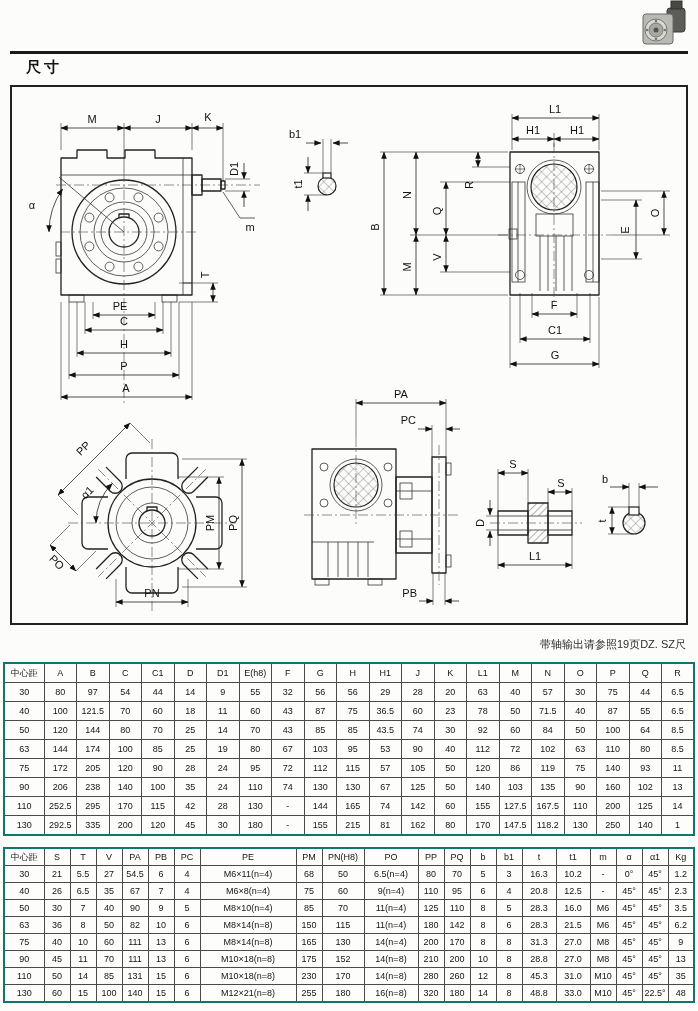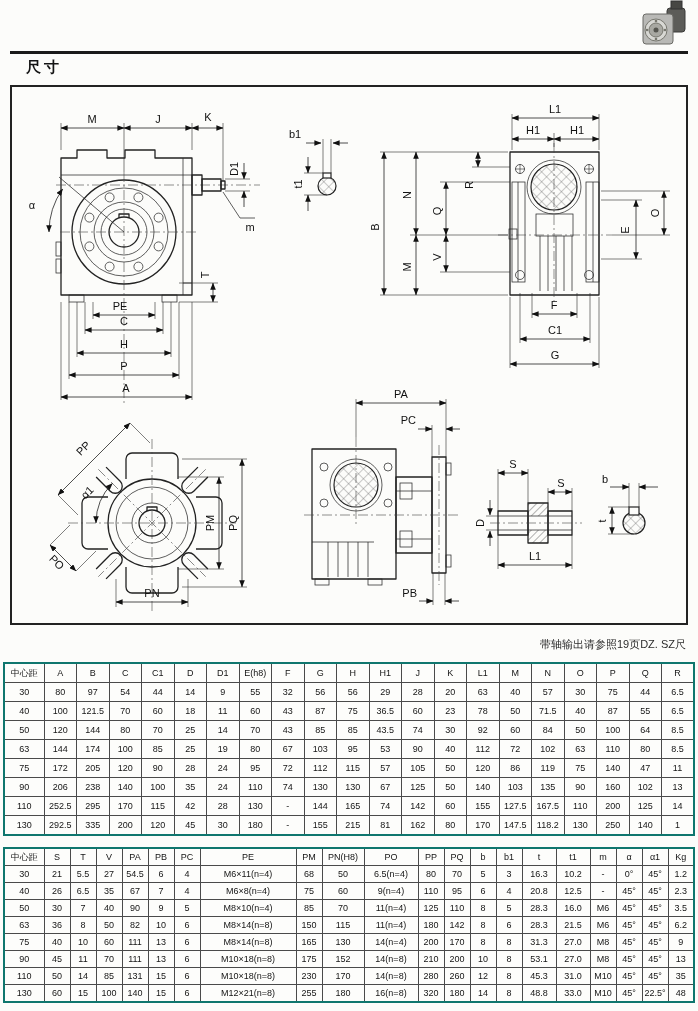--- a/index.html
+++ b/index.html
@@ -550,21 +550,21 @@
           <td>112</td>
           <td>115</td>
           <td>57</td>
           <td>105</td>
           <td>50</td>
           <td>120</td>
           <td>86</td>
           <td>119</td>
           <td>75</td>
           <td>140</td>
-          <td>47</td>
+          <td>93</td>
           <td>11</td>
         </tr>
         <tr>
           <td>90</td>
           <td>206</td>
           <td>238</td>
           <td>140</td>
           <td>100</td>
           <td>35</td>
           <td>24</td>
@@ -806,21 +806,21 @@
           <td>13</td>
           <td>6</td>
           <td>M10×18(n=8)</td>
           <td>175</td>
           <td>152</td>
           <td>14(n=8)</td>
           <td>210</td>
           <td>200</td>
           <td>10</td>
           <td>8</td>
-          <td>53.1</td>
+          <td>28.8</td>
           <td>27.0</td>
           <td>M8</td>
           <td>45°</td>
           <td>45°</td>
           <td>13</td>
         </tr>
         <tr>
           <td>110</td>
           <td>50</td>
           <td>14</td>

